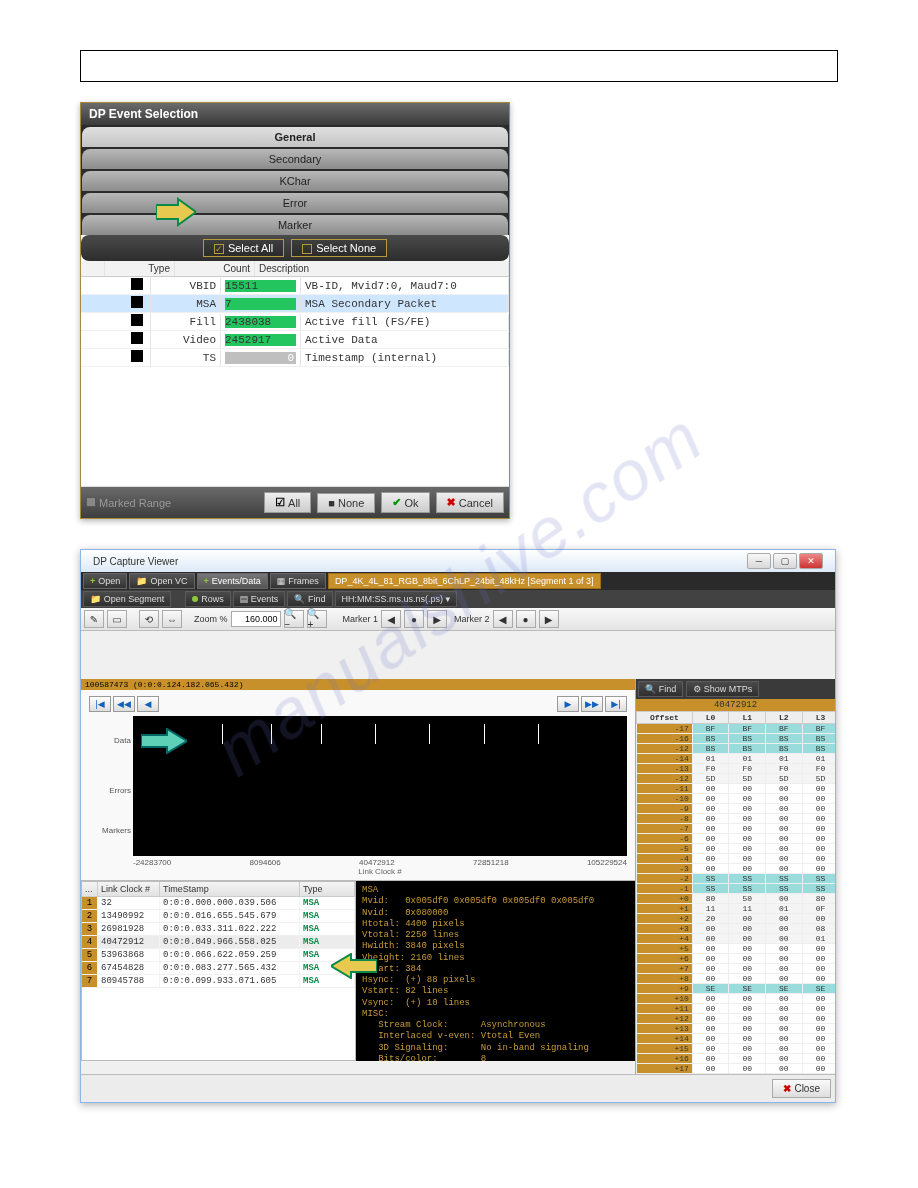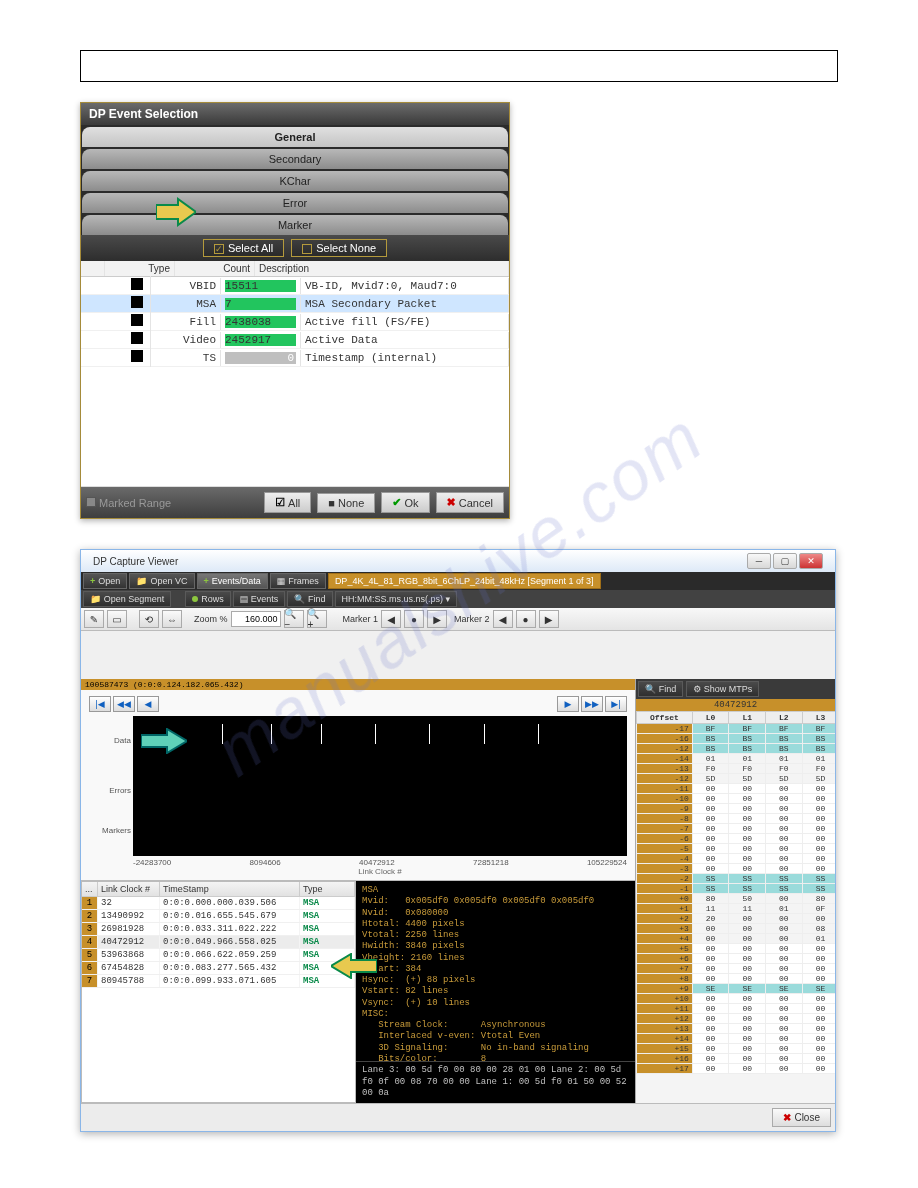--- a/index.html
+++ b/index.html
@@ -6,21 +6,21 @@
   body { background: #fff; font-family: Tahoma, Arial, sans-serif; font-size: 11px; color: #333; width: 918px; }
   .page { padding: 50px 80px; }
   .blank-box { border: 1px solid #000; height: 32px; margin-bottom: 20px; }
 
   
   .dlg1 { width: 430px; border: 1px solid #a58b3a; background: #fff; box-shadow: 0 2px 6px rgba(0,0,0,.3); position: relative; }
   .dlg1-title { background: linear-gradient(#6b6b6b,#3a3a3a); color: #fff; font-weight: bold; padding: 4px 8px; font-size: 12px; }
   .dlg1-tabs { display: flex; background: #2b2b2b; flex-direction: column; }
   .dlg1-tab { flex: 1; text-align: center; padding: 4px 0; font-size: 11px; background: linear-gradient(#b8b8b8,#8c8c8c); border-radius: 8px 8px 0 0; margin: 2px 1px 0; color: #222; cursor: pointer; }
   .dlg1-tab.active { background: linear-gradient(#e0e0e0,#c4c4c4); font-weight: bold; }
-  .dlg1-selbar { background: linear-gradient(#4a4a4a,#2d2d2d); padding: 4px; text-align: center; }
+  .dlg1-selbar { background: linear-gradient(#4a4a4a,#2d2d2d); padding: 4px; text-align: center; border-radius: 8px; }
   .dlg1-selbtn { display:inline-block; border:1px solid #b49a3c; background:linear-gradient(#3e3e3e,#2a2a2a); color:#fff; padding:2px 10px; margin:0 2px; font-size:11px; cursor:pointer; }
   .dlg1-selbtn .chk { display:inline-block; width:10px; height:10px; border:1px solid #b49a3c; margin-right:4px; vertical-align:middle; }
   .dlg1-selbtn .chk.on::after { content:"✓"; color:#b49a3c; font-size:9px; line-height:8px; display:block; }
   .dlg1-grid { background:#fff; }
   .dlg1-hdr { display:flex; background:#f2f2f2; border-bottom:1px solid #ccc; font-size:10px; }
   .dlg1-hdr > div, .dlg1-row > div { padding:2px 4px; border-right:1px solid #e4e4e4; }
   .c-chk{width:24px;} .c-type{width:70px;text-align:right;} .c-cnt{width:80px;text-align:right;} .c-desc{flex:1;}
   .dlg1-row { display:flex; font-size:11px; font-family:"Courier New",monospace; border-bottom:1px solid #f0f0f0; height:18px; align-items:center;padding-left:46px; }
   .dlg1-row.sel { background:#cfe6ff; }
   .dlg1-row .sq { display:inline-block; width:12px; height:12px; background:#000; }
@@ -388,23 +388,20 @@
 Hstart: 384
 Hsync:  (+) 88 pixels
 Vstart: 82 lines
 Vsync:  (+) 10 lines
 MISC:
    Stream Clock:      Asynchronous
    Interlaced v-even: Vtotal Even
    3D Signaling:      No in-band signaling
    Bits/color:        8
    Encoding:          RGB</div>
-            <div class="laneblk">Lane 3: 00 5d f0 00 80 00 28 01 00
-Lane 2: 00 5d f0 0f 00 08 70 00 00
-Lane 1: 00 5d f0 01 50 00 52 00 0a</div>
           </div>
 
           <div class="arrow2" style="left:250px; top:72px;">
             <svg viewBox="0 0 46 26">
                 <polygon points="46,7 20,7 20,1 0,13 20,25 20,19 46,19" fill="#e8c94f" stroke="#0a8a4a" stroke-width="2"></polygon>
               </svg>
           </div>
         </div>
       </div>
 

